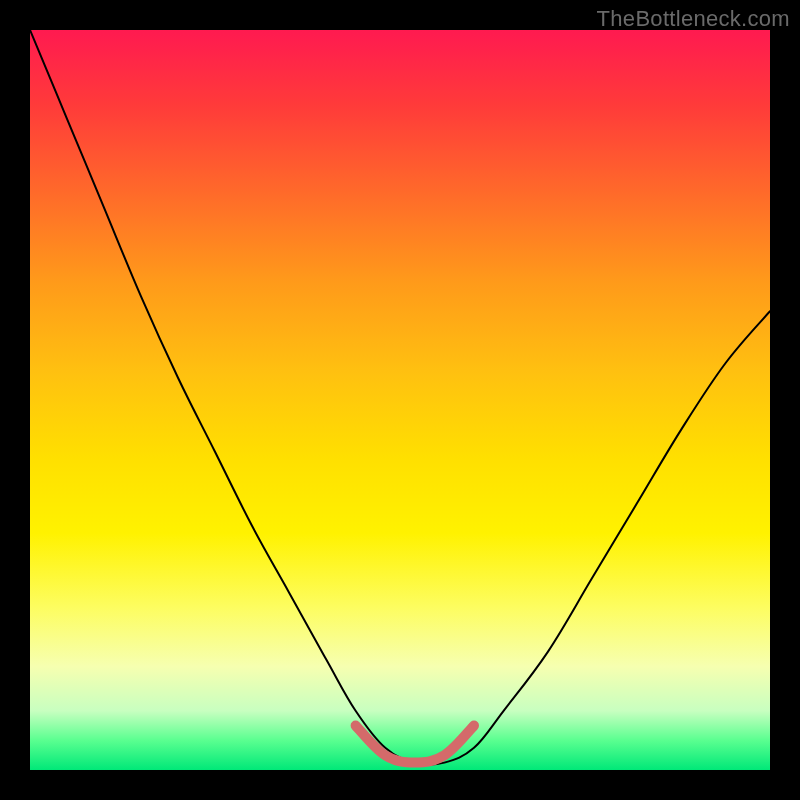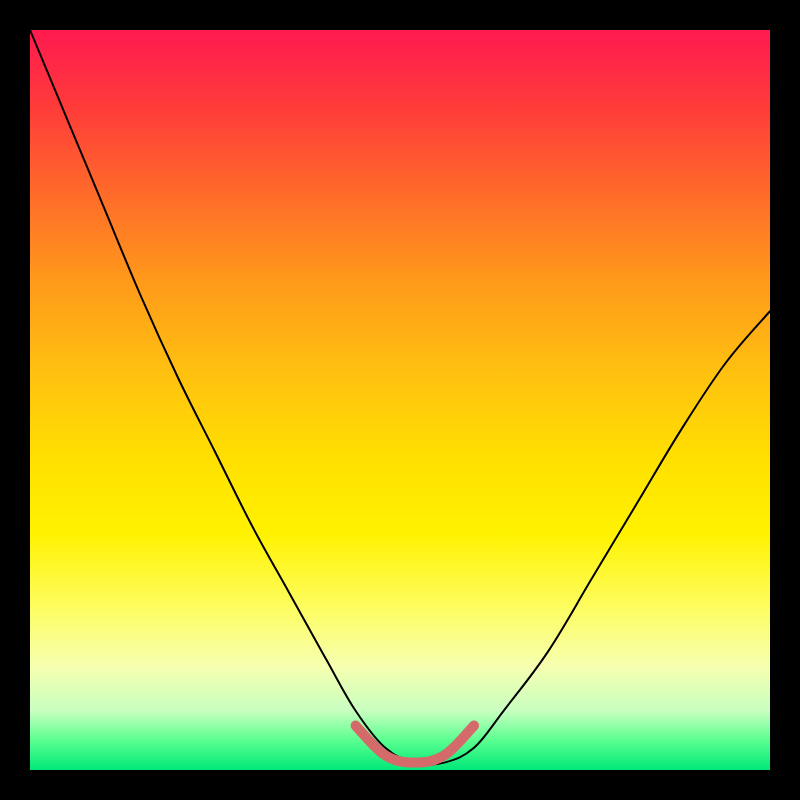--- a/index.html
+++ b/index.html
@@ -53,20 +53,21 @@
     top: 0;
     width: 740px;
     height: 740px;
   }
 </style>
 </head>
 <body>
 
 <div class="chart-container">
 
+  <div class="watermark">TheBottleneck.com</div>
 
   <div class="plot-area">
     <svg class="curves" viewBox="0 0 740 740" preserveAspectRatio="none">
       <g>
         <path id="series-0" fill="none" stroke="#000000" stroke-width="2" stroke-linecap="round" d="M 0.0 0.0 C 6.7 16.0, 23.7 56.8, 37.0 88.8 C 50.3 120.8, 60.7 145.6, 74.0 177.6 C 87.3 209.6, 97.7 235.8, 111.0 266.4 C 124.3 297.0, 134.7 319.8, 148.0 347.8 C 161.3 375.8, 171.7 395.2, 185.0 421.8 C 198.3 448.4, 208.7 470.5, 222.0 495.8 C 235.3 521.1, 245.7 538.4, 259.0 562.4 C 272.3 586.4, 284.0 607.7, 296.0 629.0 C 308.0 650.3, 314.9 664.8, 325.6 680.8 C 336.3 696.8, 344.5 708.5, 355.2 717.8 C 365.9 727.1, 374.1 729.9, 384.8 732.6 C 395.5 735.3, 403.7 735.3, 414.4 732.6 C 425.1 729.9, 433.3 727.1, 444.0 717.8 C 454.7 708.5, 460.3 698.1, 473.6 680.8 C 486.9 663.5, 502.0 645.6, 518.0 621.6 C 534.0 597.6, 546.4 574.2, 562.4 547.6 C 578.4 521.0, 590.8 500.2, 606.8 473.6 C 622.8 447.0, 635.2 424.9, 651.2 399.6 C 667.2 374.3, 679.6 354.3, 695.6 333.0 C 711.6 311.7, 732.0 290.5, 740.0 281.2"></path>
         <path id="series-1" fill="none" stroke="#d46a6a" stroke-width="10" stroke-linecap="round" d="M 325.6 695.6 C 330.9 700.9, 344.5 718.5, 355.2 725.2 C 365.9 731.9, 374.1 732.6, 384.8 732.6 C 395.5 732.6, 403.7 731.9, 414.4 725.2 C 425.1 718.5, 438.7 700.9, 444.0 695.6"></path>
       </g>
     </svg>
   </div>
 

